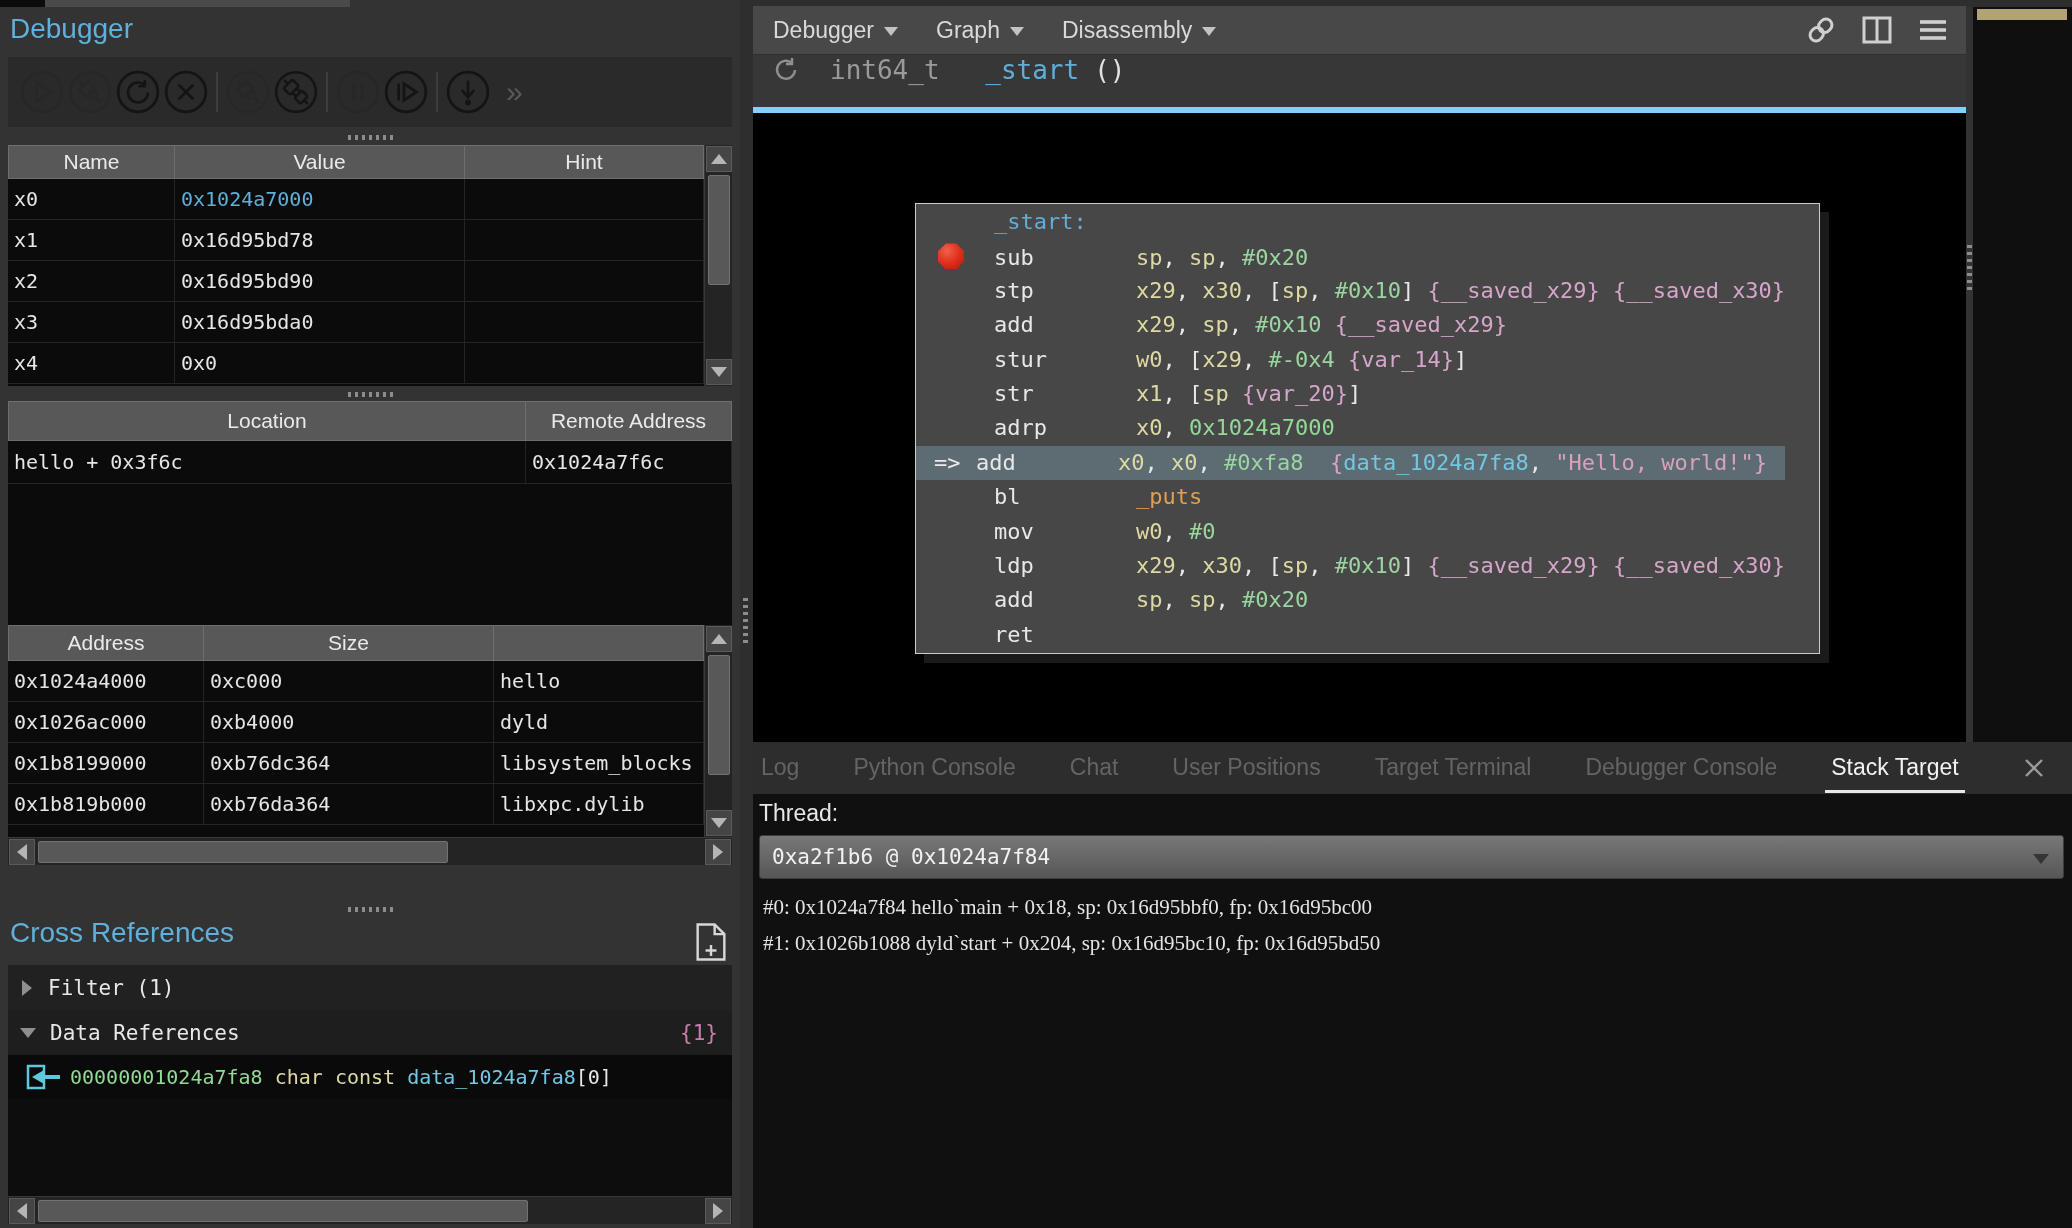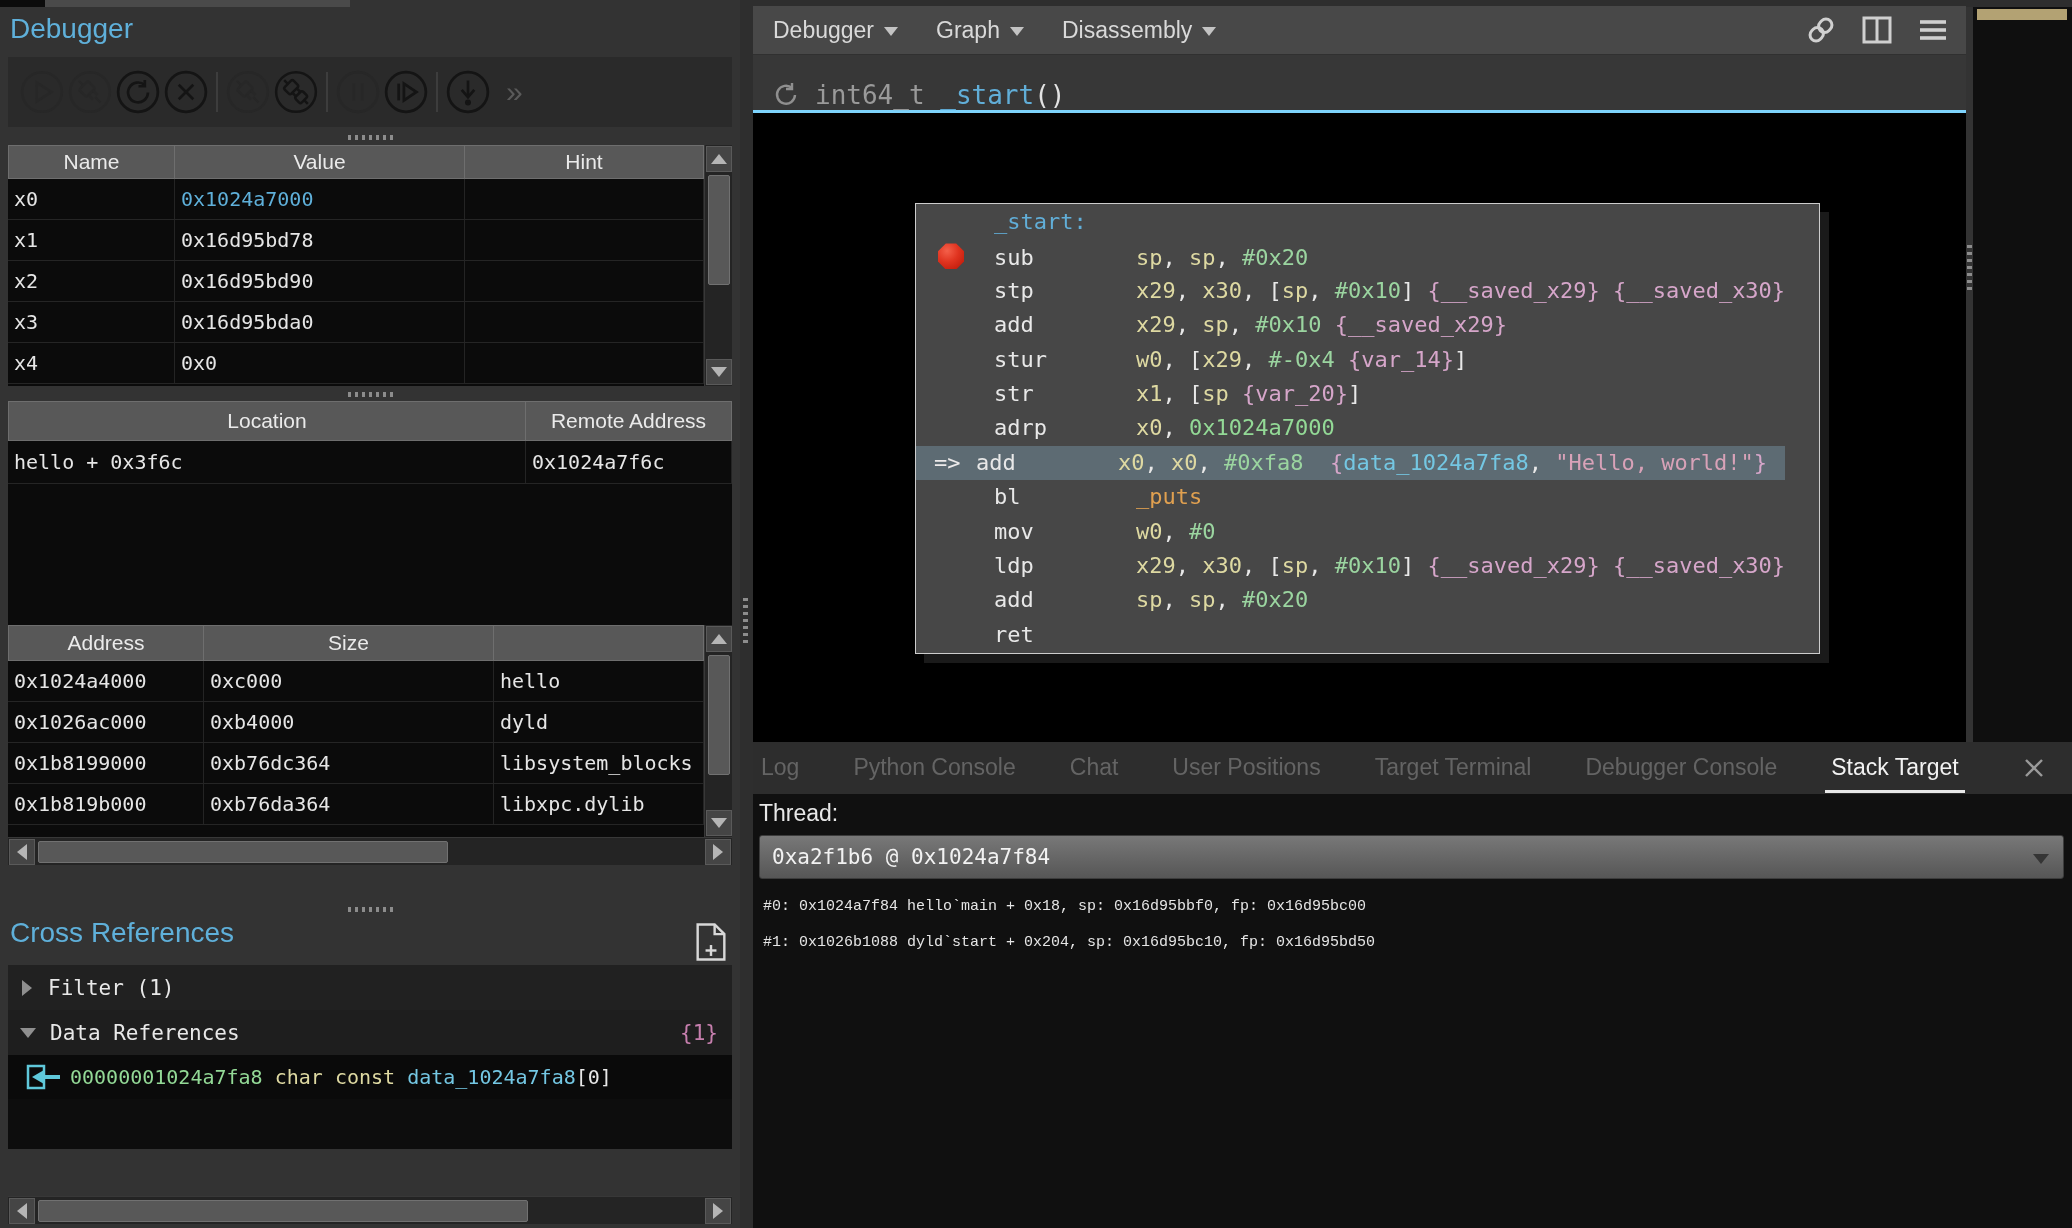--- a/index.html
+++ b/index.html
@@ -42,34 +42,34 @@
   .hscroll { position:absolute; left:0; bottom:0; height:28px; background:#242424; border-top:1px solid #383838; }
   .sbtn { position:absolute; width:26px; height:26px; background:#454545; border:1px solid #5a5a5a; display:flex; align-items:center; justify-content:center; }
   .sthumb { position:absolute; background:#585858; border:1px solid #717171; border-radius:2px; }
   .tri { width:0; height:0; }
   .tri-up   { border-left:8px solid transparent; border-right:8px solid transparent; border-bottom:10px solid #b5b5b5; }
   .tri-down { border-left:8px solid transparent; border-right:8px solid transparent; border-top:10px solid #b5b5b5; }
   .tri-left { border-top:8px solid transparent; border-bottom:8px solid transparent; border-right:10px solid #b5b5b5; }
   .tri-right{ border-top:8px solid transparent; border-bottom:8px solid transparent; border-left:10px solid #b5b5b5; }
 
   
-  #xref-panel { left:8px; top:958px; width:724px; height:184px; background:#0d0d0d; }
+  #xref-panel { left:8px; top:958px; width:724px; height:234px; background:#0d0d0d; }
   .xrow { height:45px; display:flex; align-items:center; background:#212121; font-family:"DejaVu Sans Mono", monospace; font-size:21px; color:#e8e8e8; }
   .xrow .caret-right { width:0;height:0;border-top:8px solid transparent;border-bottom:8px solid transparent;border-left:10px solid #8f8f8f; margin:0 16px 0 14px; }
   .xrow .caret-down { width:0;height:0;border-left:8px solid transparent;border-right:8px solid transparent;border-top:10px solid #8f8f8f; margin:0 14px 0 12px; }
   .xcount { margin-left:auto; margin-right:14px; color:#c77fae; }
   .xentry { height:44px; display:flex; align-items:center; background:#0a0a0a; font-family:"DejaVu Sans Mono", monospace; font-size:20px; padding-left:42px; white-space:pre; }
 
   
   #menubar { left:753px; top:6px; width:1213px; height:49px; background:#484848; border-bottom:1px solid #303030; display:flex; align-items:center; padding-left:20px; }
   .menu-item { display:flex; align-items:center; margin-right:38px; color:#d9d9d9; font-size:23px; }
   .menu-item .dd { width:0;height:0;border-left:7px solid transparent;border-right:7px solid transparent;border-top:9px solid #c3c3c3; margin-left:10px; margin-top:3px; }
   .mb-icons { margin-left:auto; display:flex; align-items:center; gap:22px; padding-right:16px; }
 
-  #fnheader { left:753px; top:55px; width:1213px; height:58px; background:#373737; border-bottom:3px solid #7dd3fc; display:flex; align-items:flex-end; font-family:"DejaVu Sans Mono", monospace; font-size:26px; white-space:pre; padding-left:18px; }
+  #fnheader { left:753px; top:55px; width:1213px; height:58px; background:#373737; border-bottom:6px solid #7dd3fc; display:flex; align-items:flex-start; font-family:"DejaVu Sans Mono", monospace; font-size:26px; white-space:pre; padding-left:18px;gap:15px; }
   .fn-type { color:#9a9a9a; } .fn-name { color:#61aed8; } .fn-parens { color:#e2e2e2; }
 
   #graph { left:753px; top:113px; width:1213px; height:629px; background:#000000; overflow:hidden; }
   #block { position:absolute; left:162px; top:90px; width:905px; height:451px; background:#474747; border:1px solid #cdcdcd; box-shadow:9px 9px 0 0 #1a1a1a; padding-top:1px; }
   .asm-line { height:34.4px; line-height:34.4px; white-space:pre; font-family:"DejaVu Sans Mono", monospace; font-size:22px; }
   .line-wrap { display:inline-block; width:max-content; min-width:200px; height:100%; }
   .line-wrap.hl { background:#5d6b73; padding-right:18px; }
   .gutter { display:inline-block; width:78px; }
   .gutter.pc { color:#eceaea; padding-left:18px; width:60px; }
   .bp { display:inline-block; width:26px; height:26px; margin-left:22px; margin-top:4px; vertical-align:-4px;
@@ -97,21 +97,21 @@
   .btab { font-size:23px; color:#646464; position:relative; white-space:nowrap; }
   .btab.active { color:#f2f2f2; }
   .btab.active::after { content:""; position:absolute; left:-6px; right:-6px; bottom:-12px; height:3px; background:#e8e8e8; }
   .bclose { margin-left:auto; margin-right:26px; margin-top:2px; }
   #bcontent { position:absolute; left:0; top:52px; width:1319px; height:534px; background:#101010; padding:6px 0 0 6px; }
   .thread-label { font-size:23px; color:#e8e8e8; margin-bottom:8px; }
   #thread-combo { width:1305px; height:44px; border:1px solid #3c3c3c; border-radius:3px;
       background:linear-gradient(#787878,#565656); display:flex; align-items:center;
       font-family:"DejaVu Sans Mono", monospace; font-size:21px; color:#f2f2f2; padding-left:12px; position:relative; }
   #thread-combo .dd { position:absolute; right:14px; top:18px; width:0;height:0; border-left:8px solid transparent; border-right:8px solid transparent; border-top:10px solid #353535; }
-  .frame-row { font-family:Liberation Mono, monospace; font-size:15px; color:#e5e5e5; height:36px; line-height:36px; white-space:pre; padding-left:4px; }
+  .frame-row { font-family:Liberation Serif, serif; font-size:21px; color:#e5e5e5; height:36px; line-height:36px; white-space:pre; padding-left:4px; }
   #frames { margin-top:10px; }
 </style>
 </head>
 <body>
 
 <div id="root">
 
   <div class="abs topstrip">
     <div class="abs seg1"></div>
     <div class="abs seg2"></div>

